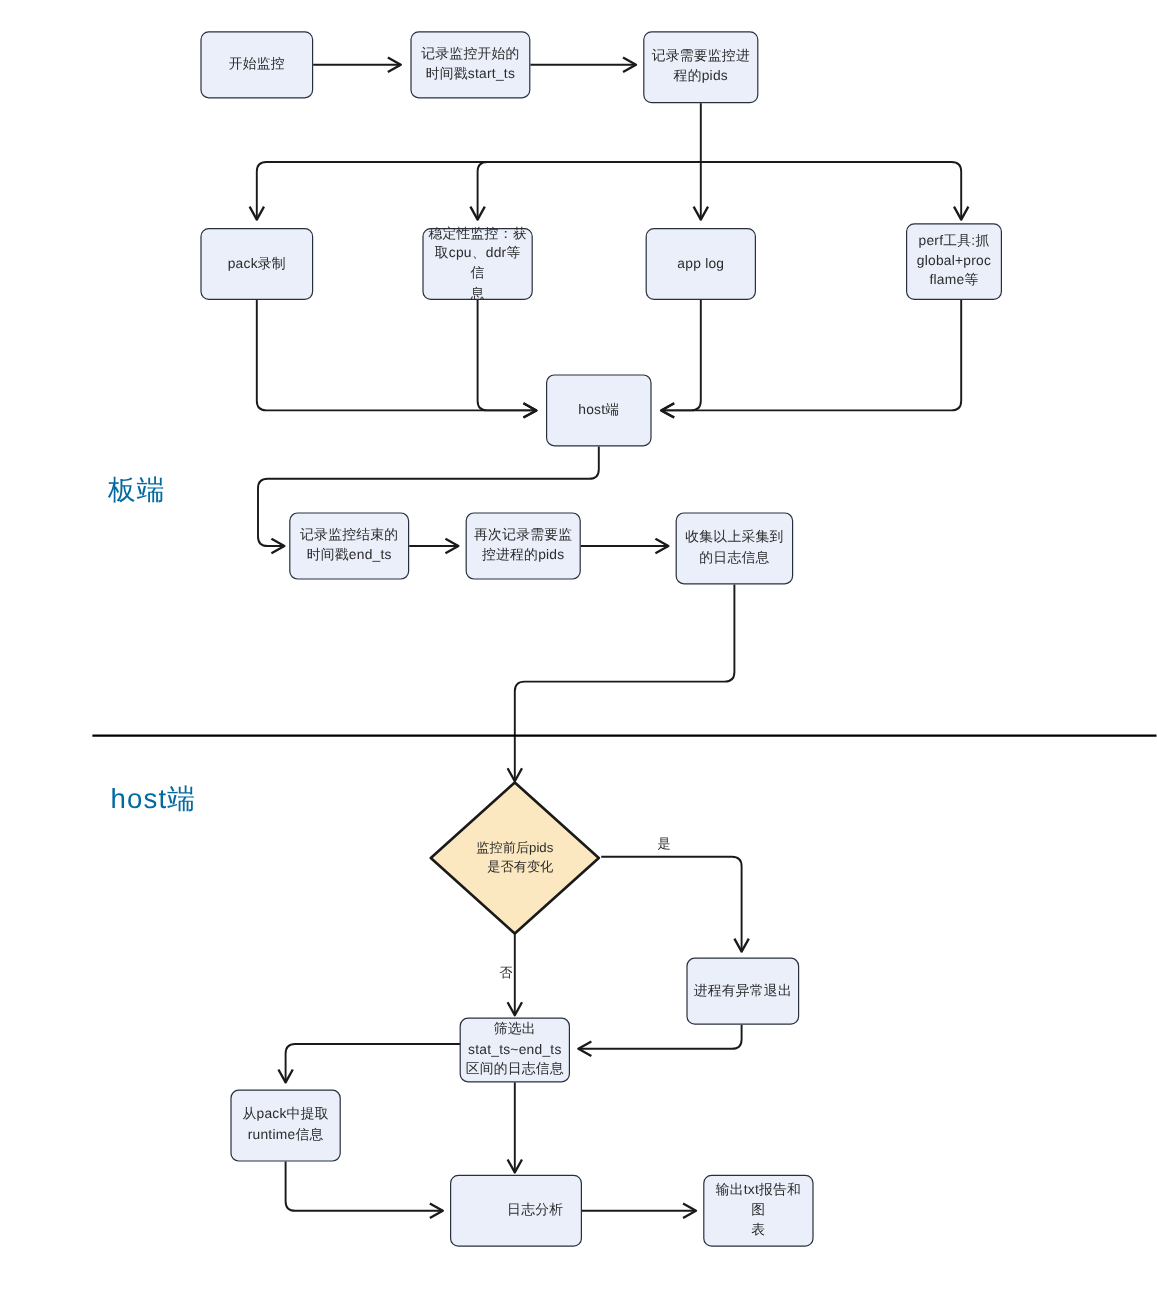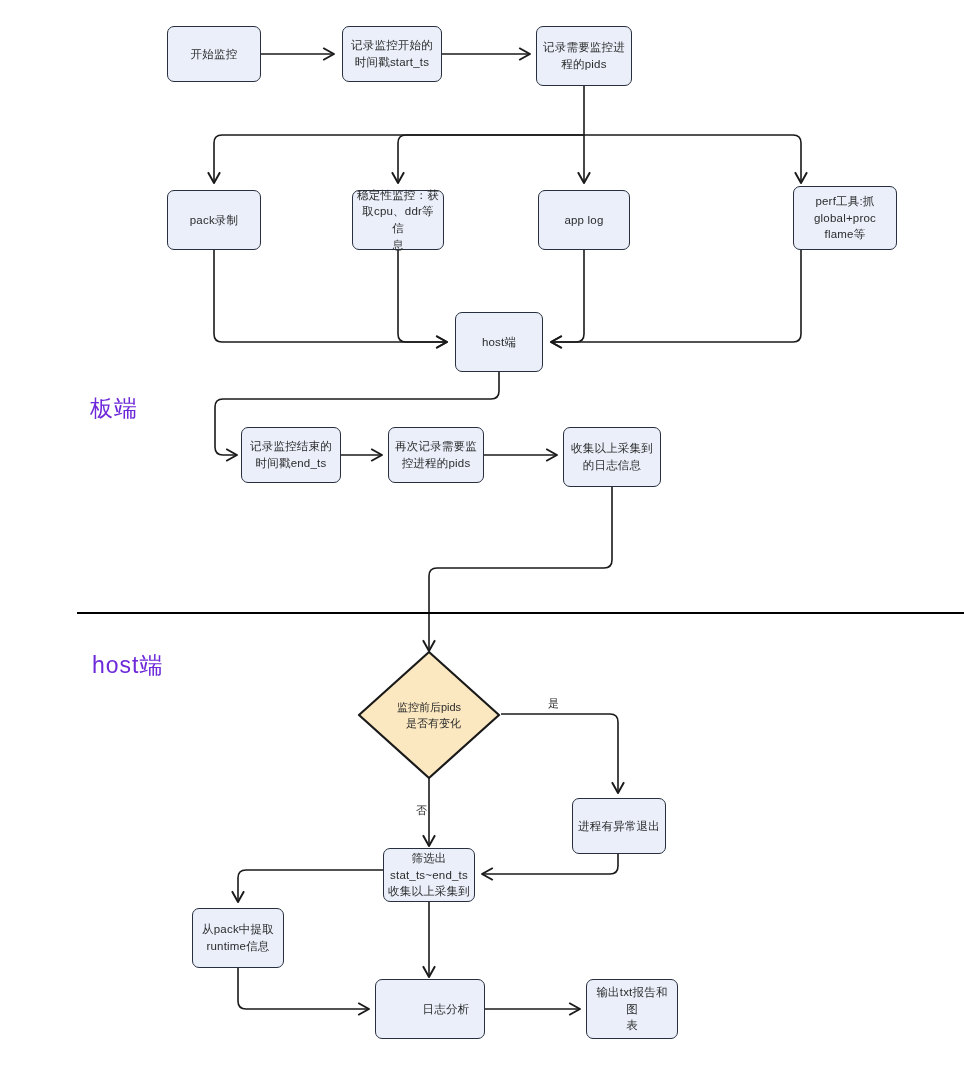--- a/index.html
+++ b/index.html
@@ -73,21 +73,21 @@
     position: relative;
     z-index: 2;
     text-align: right;
     font-size: 11px;
     line-height: 1.5;
     color: #2b2b2b;
     white-space: pre-line;
   }
   .swimlane-label {
     position: absolute;
-    color: #6d28d9;
+    color: #0369a1;
     font-size: 23px;
     letter-spacing: 1px;
     white-space: nowrap;
   }
   .edge-label {
     position: absolute;
     font-size: 11px;
     color: #2b2b2b;
     background: transparent;
     white-space: nowrap;
@@ -173,21 +173,21 @@
   <div class="node" style="left:352px; top:190px; width:92px; height:60px;">
     <span class="txt">稳定性监控：获
 取cpu、ddr等信
 息</span>
   </div>
 
   <div class="node" style="left:538px; top:190px; width:92px; height:60px;">
     <span class="txt">app log</span>
   </div>
 
-  <div class="node" style="left:793px; top:186px; width:104px; height:64px;">
+  <div class="node" style="left:755px; top:186px; width:80px; height:64px;">
     <span class="txt">perf工具:抓
 global+proc
 flame等</span>
   </div>
 
   <div class="node" style="left:455px; top:312px; width:88px; height:60px;">
     <span class="txt">host端</span>
   </div>
 
   <div class="node" style="left:241px; top:427px; width:100px; height:56px;">
@@ -213,21 +213,21 @@
 是否有变化</span>
   </div>
 
   <div class="node" style="left:572px; top:798px; width:94px; height:56px;">
     <span class="txt">进程有异常退出</span>
   </div>
 
   <div class="node" style="left:383px; top:848px; width:92px; height:54px;">
     <span class="txt">筛选出
 stat_ts~end_ts
-收集以上采集到</span>
+区间的日志信息</span>
   </div>
 
   <div class="node" style="left:192px; top:908px; width:92px; height:60px;">
     <span class="txt">从pack中提取
 runtime信息</span>
   </div>
 
   <div class="node" style="left:375px; top:979px; width:110px; height:60px;padding-left:36px;">
     <span class="txt">日志分析</span>
   </div>

